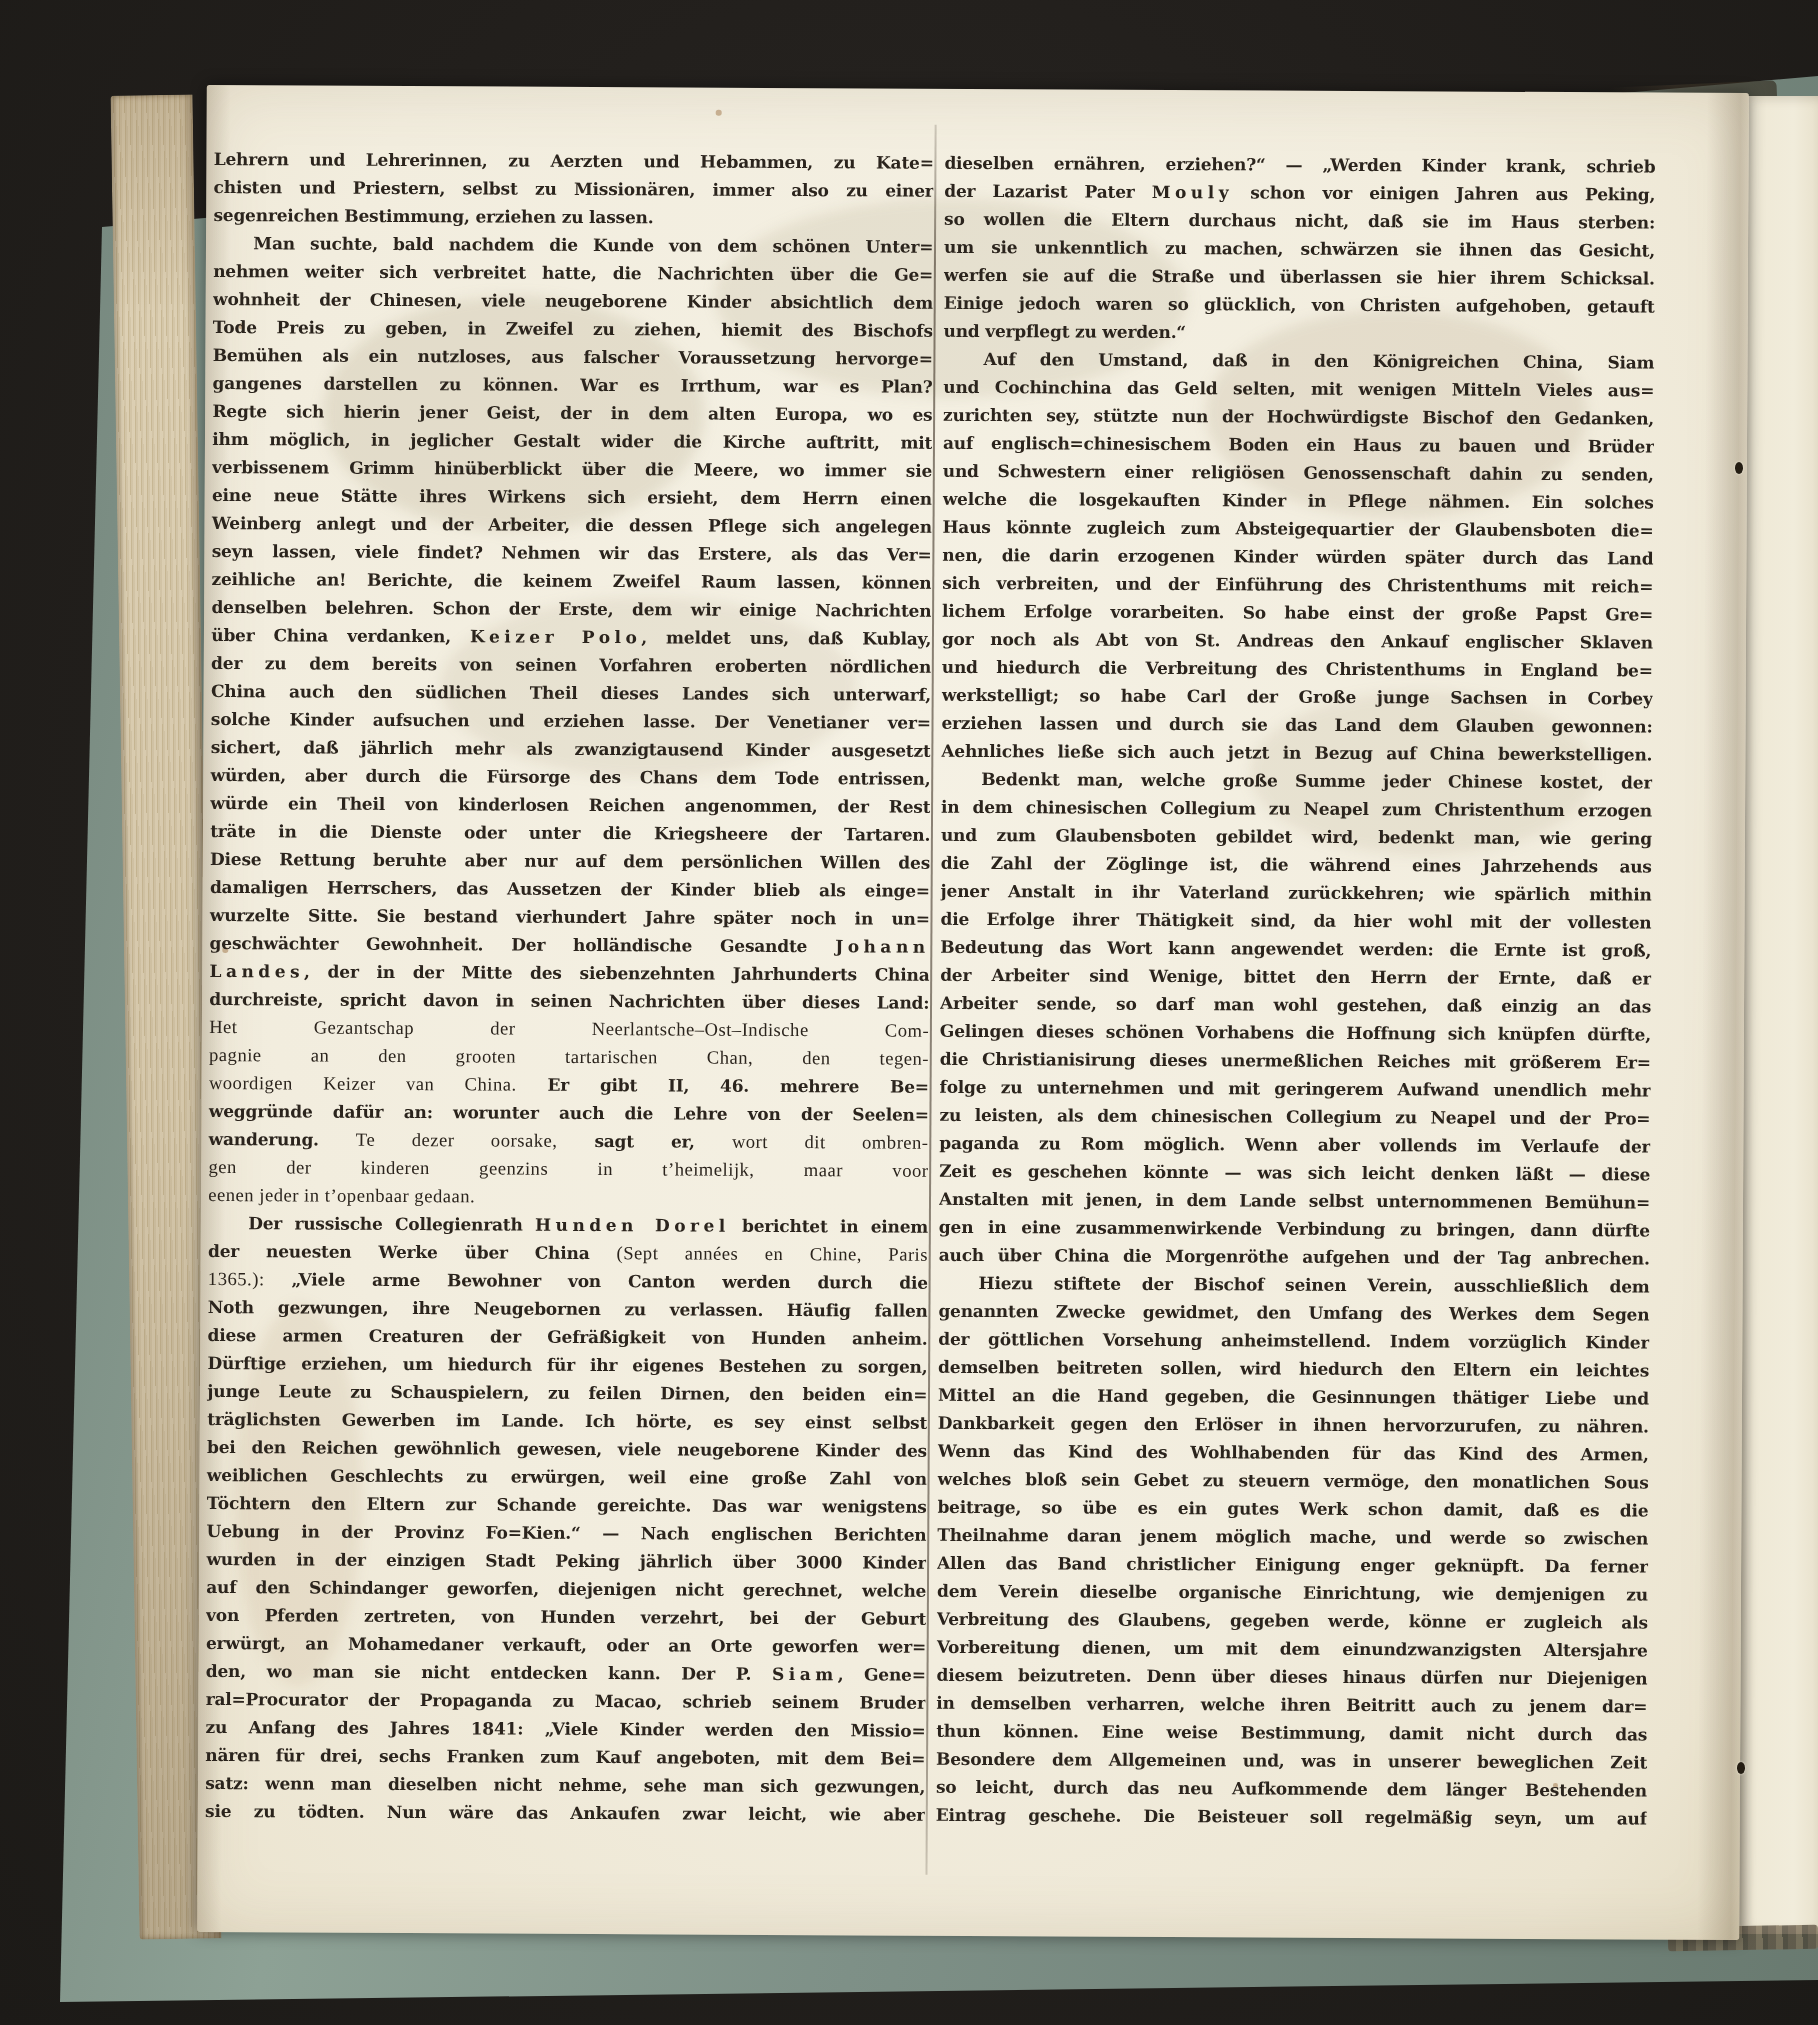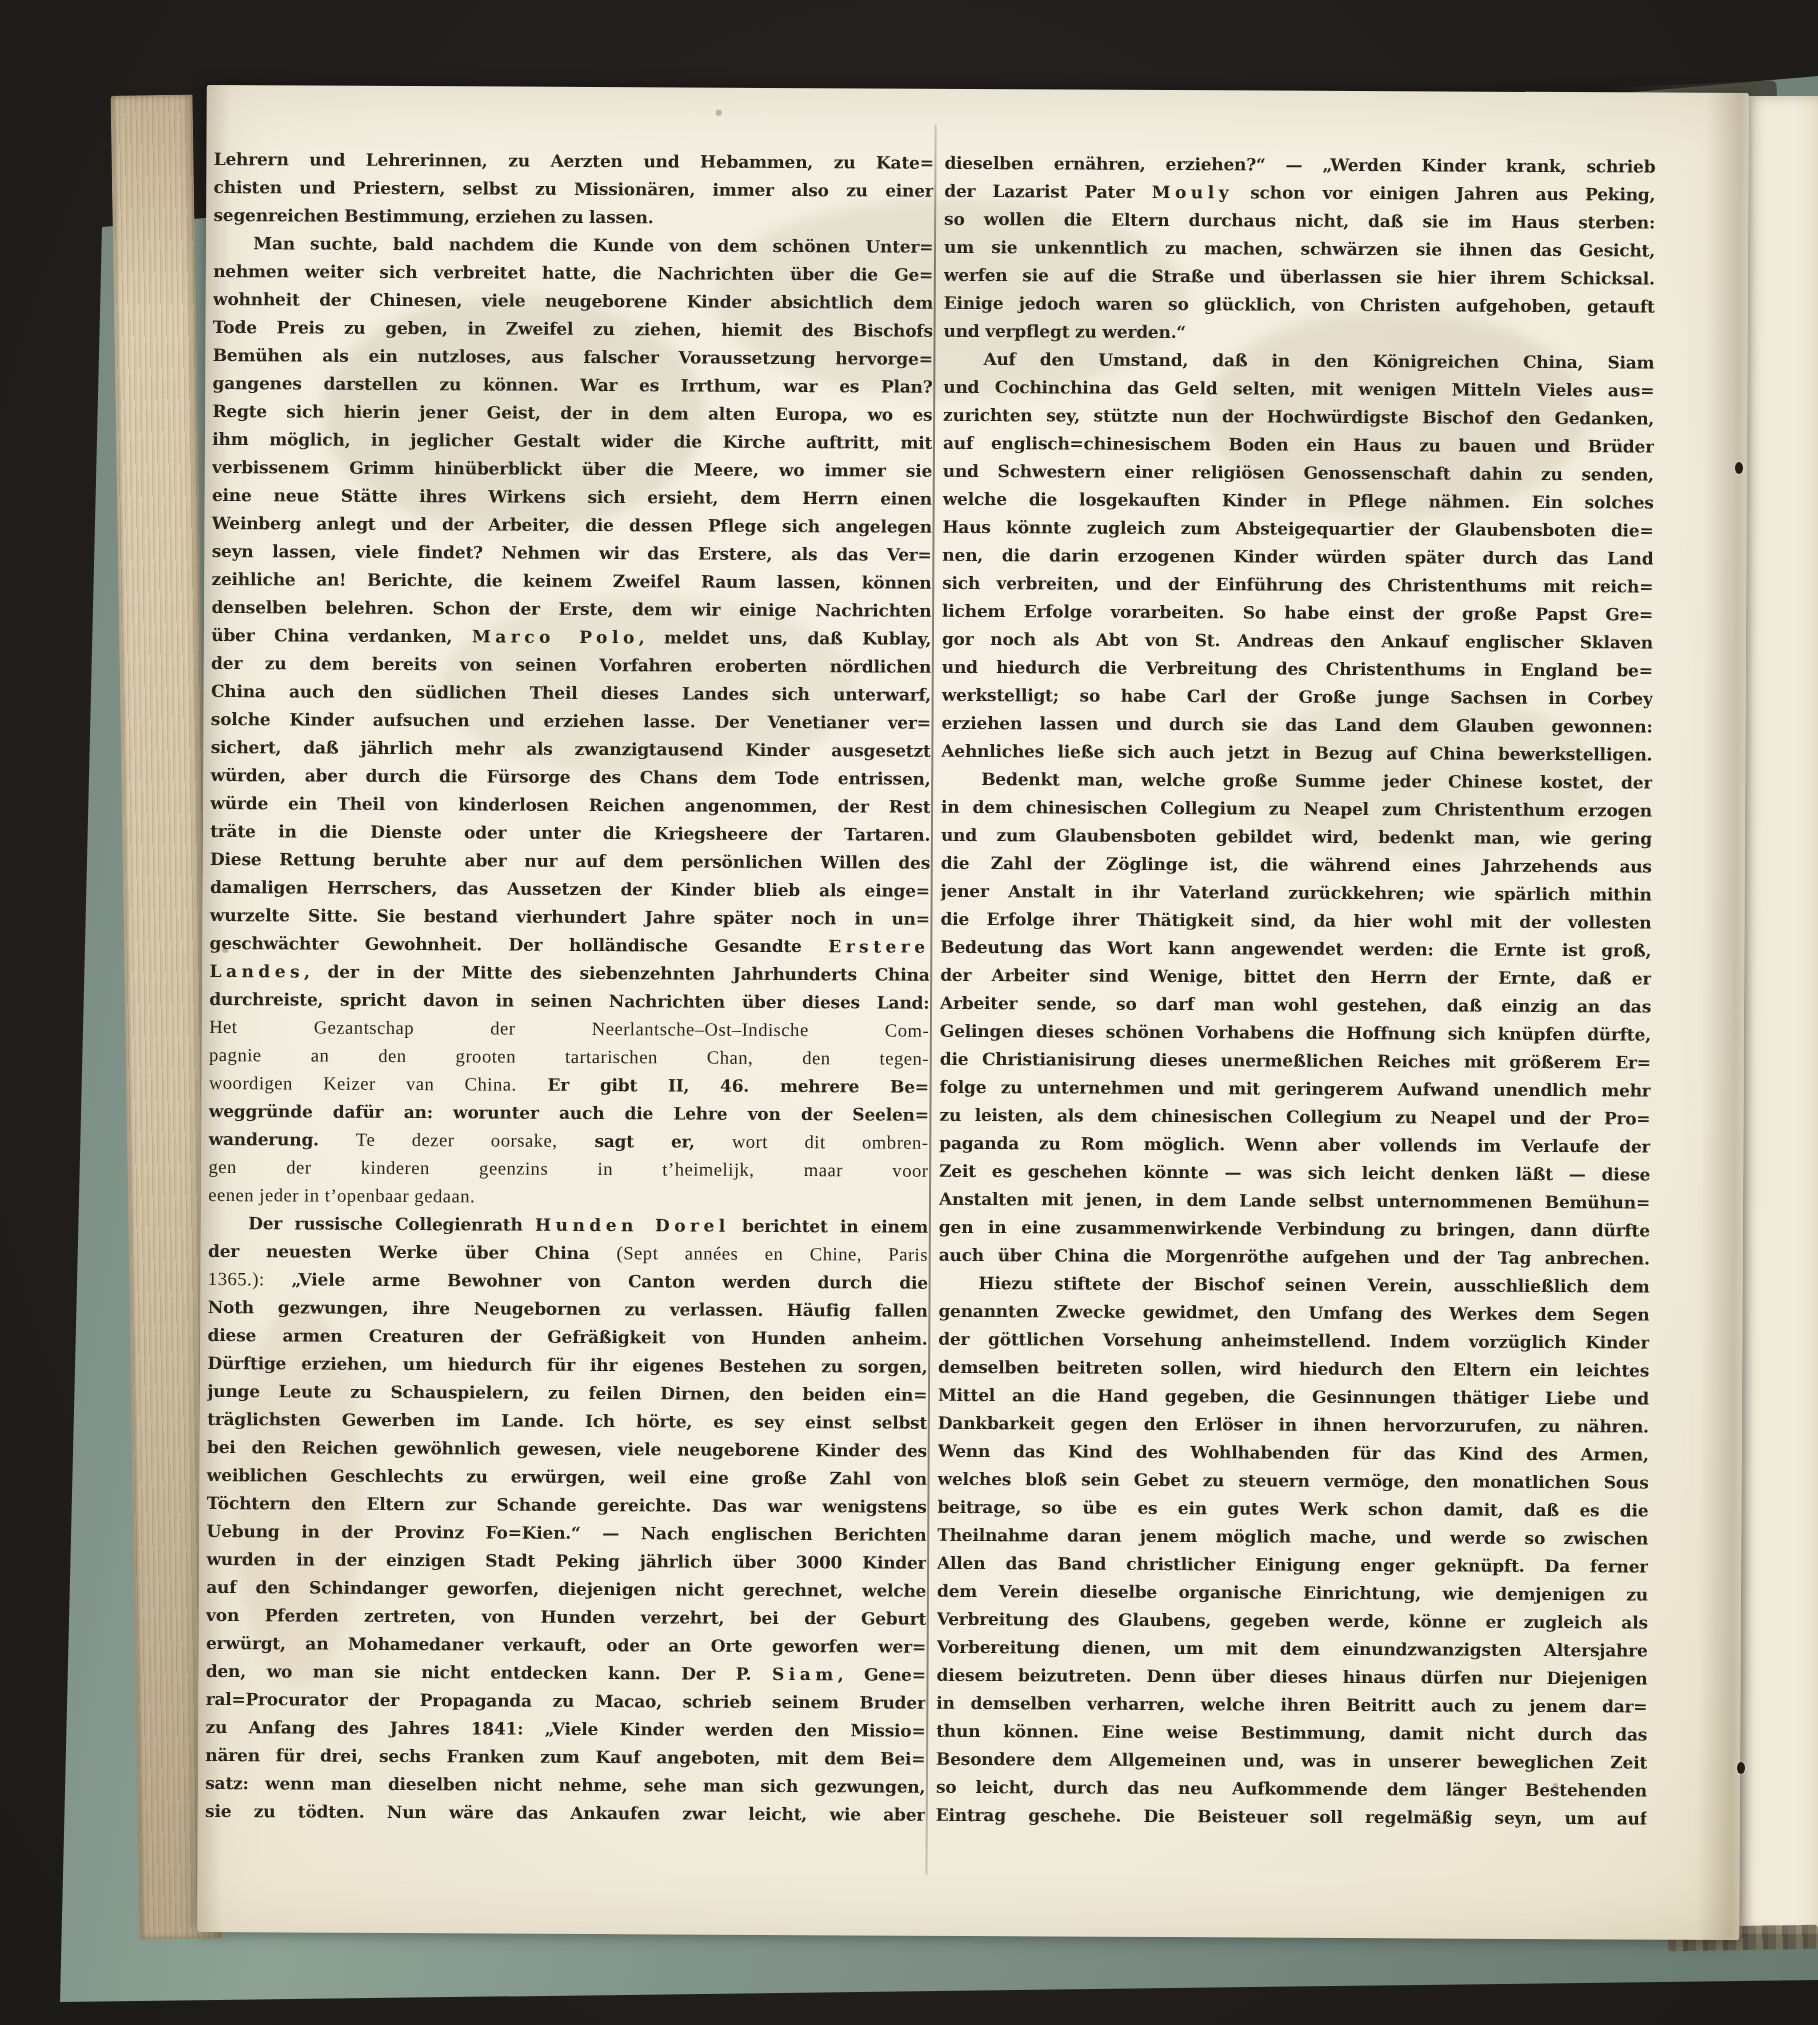--- a/index.html
+++ b/index.html
@@ -126,32 +126,32 @@
       <div class="line">Bemühen als ein nutzloses, aus falscher Voraussetzung hervorge=</div>
       <div class="line">gangenes darstellen zu können.  War es Irrthum, war es Plan?</div>
       <div class="line">Regte sich hierin jener Geist, der in dem alten Europa, wo es</div>
       <div class="line">ihm möglich, in jeglicher Gestalt wider die Kirche auftritt, mit</div>
       <div class="line">verbissenem Grimm hinüberblickt über die Meere, wo immer sie</div>
       <div class="line">eine neue Stätte ihres Wirkens sich ersieht, dem Herrn einen</div>
       <div class="line">Weinberg anlegt und der Arbeiter, die dessen Pflege sich angelegen</div>
       <div class="line">seyn lassen, viele findet?  Nehmen wir das Erstere, als das Ver=</div>
       <div class="line">zeihliche an! Berichte, die keinem Zweifel Raum lassen, können</div>
       <div class="line">denselben belehren.  Schon der Erste, dem wir einige Nachrichten</div>
-      <div class="line">über China verdanken, <span class="sperr">Marco Polo</span>, meldet uns, daß Kublay,</div>
+      <div class="line">über China verdanken, <span class="sperr">Keizer Polo</span>, meldet uns, daß Kublay,</div>
       <div class="line">der zu dem bereits von seinen Vorfahren eroberten nördlichen</div>
       <div class="line">China auch den südlichen Theil dieses Landes sich unterwarf,</div>
       <div class="line">solche Kinder aufsuchen und erziehen lasse.  Der Venetianer ver=</div>
       <div class="line">sichert, daß jährlich mehr als zwanzigtausend Kinder ausgesetzt</div>
       <div class="line">würden, aber durch die Fürsorge des Chans dem Tode entrissen,</div>
       <div class="line">würde ein Theil von kinderlosen Reichen angenommen, der Rest</div>
       <div class="line">träte in die Dienste oder unter die Kriegsheere der Tartaren.</div>
       <div class="line">Diese Rettung beruhte aber nur auf dem persönlichen Willen des</div>
       <div class="line">damaligen Herrschers, das Aussetzen der Kinder blieb als einge=</div>
       <div class="line">wurzelte Sitte.  Sie bestand vierhundert Jahre später noch in un=</div>
-      <div class="line">geschwächter Gewohnheit.  Der holländische Gesandte <span class="sperr">Erstere</span></div>
+      <div class="line">geschwächter Gewohnheit.  Der holländische Gesandte <span class="sperr">Johann</span></div>
       <div class="line"><span class="sperr">Landes</span>, der in der Mitte des siebenzehnten Jahrhunderts China</div>
       <div class="line">durchreiste, spricht davon in seinen Nachrichten über dieses Land:</div>
       <div class="line"><span class="antiqua">Het Gezantschap der Neerlantsche–Ost–Indische Com-</span></div>
       <div class="line"><span class="antiqua">pagnie an den grooten tartarischen Chan, den tegen-</span></div>
       <div class="line"><span class="antiqua">woordigen Keizer van China.</span> Er gibt II, 46. mehrere Be=</div>
       <div class="line">weggründe dafür an: worunter auch die Lehre von der Seelen=</div>
       <div class="line">wanderung.  <span class="antiqua">Te dezer oorsake,</span> sagt er, <span class="antiqua">wort dit ombren-</span></div>
       <div class="line"><span class="antiqua">gen der kinderen geenzins in t’heimelijk, maar voor</span></div>
       <div class="line last"><span class="antiqua">eenen jeder in t’openbaar gedaan.</span></div>
       <div class="line indent">Der russische Collegienrath <span class="sperr">Hunden Dorel</span> berichtet in einem</div>

